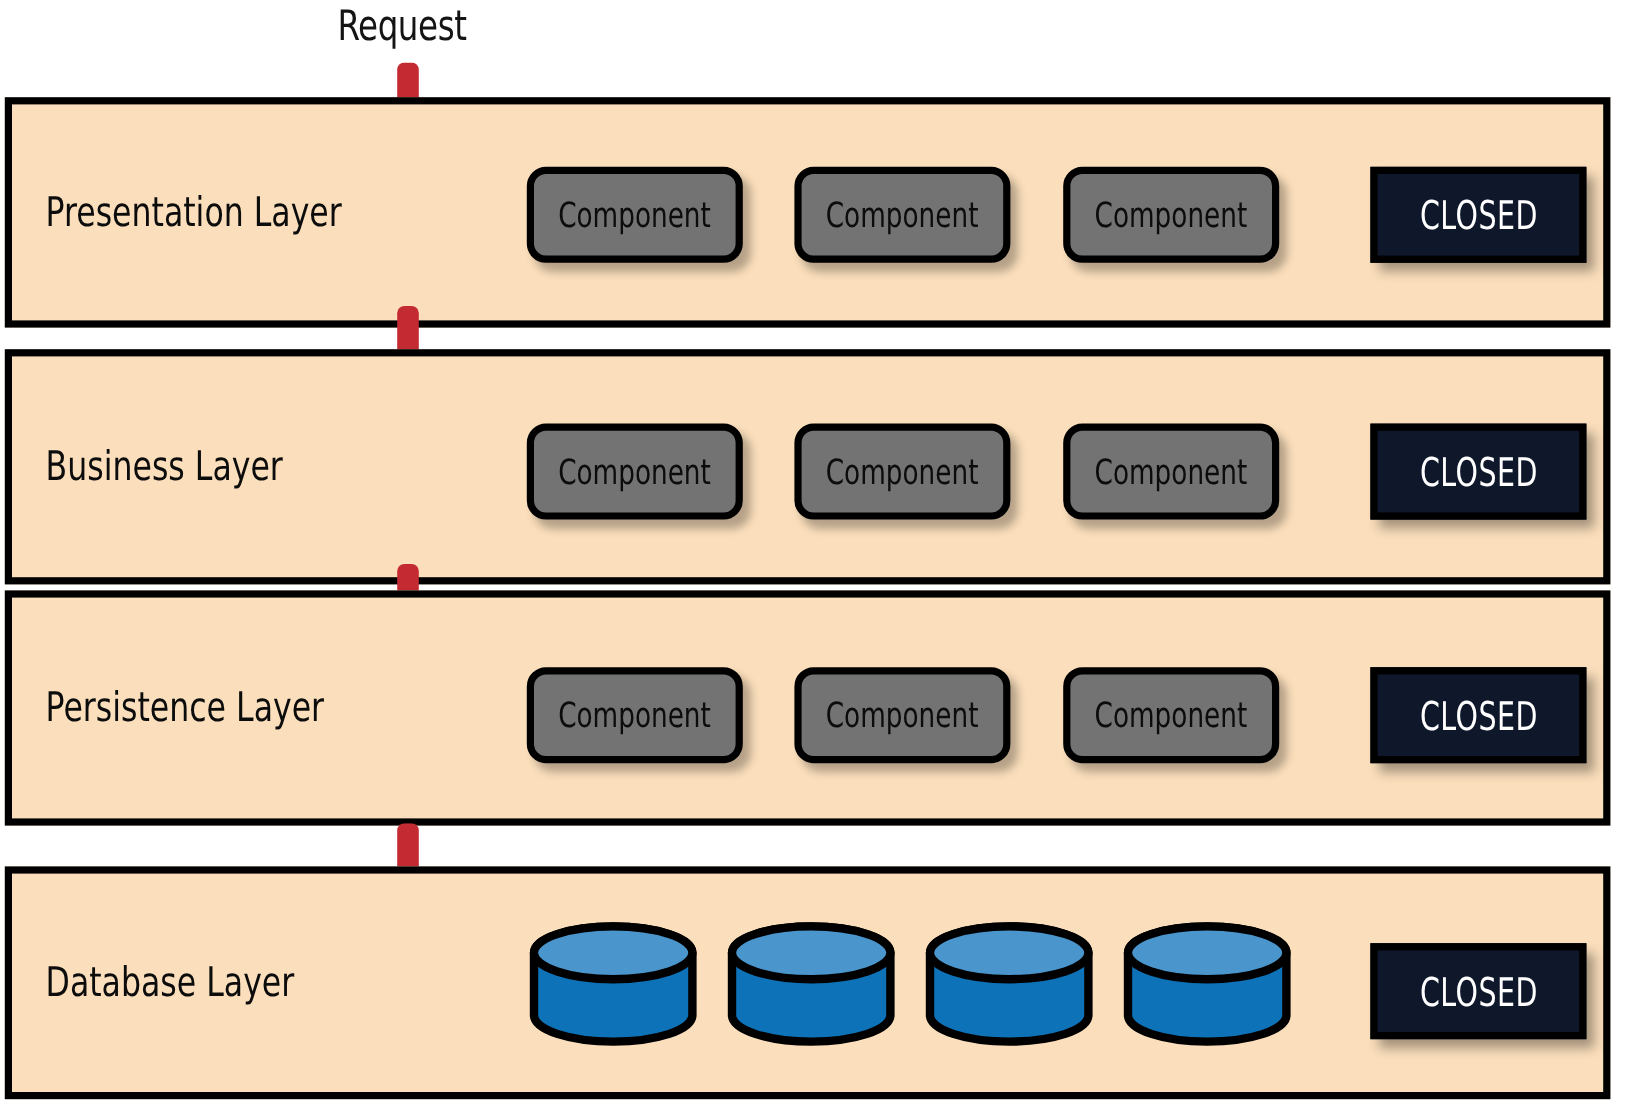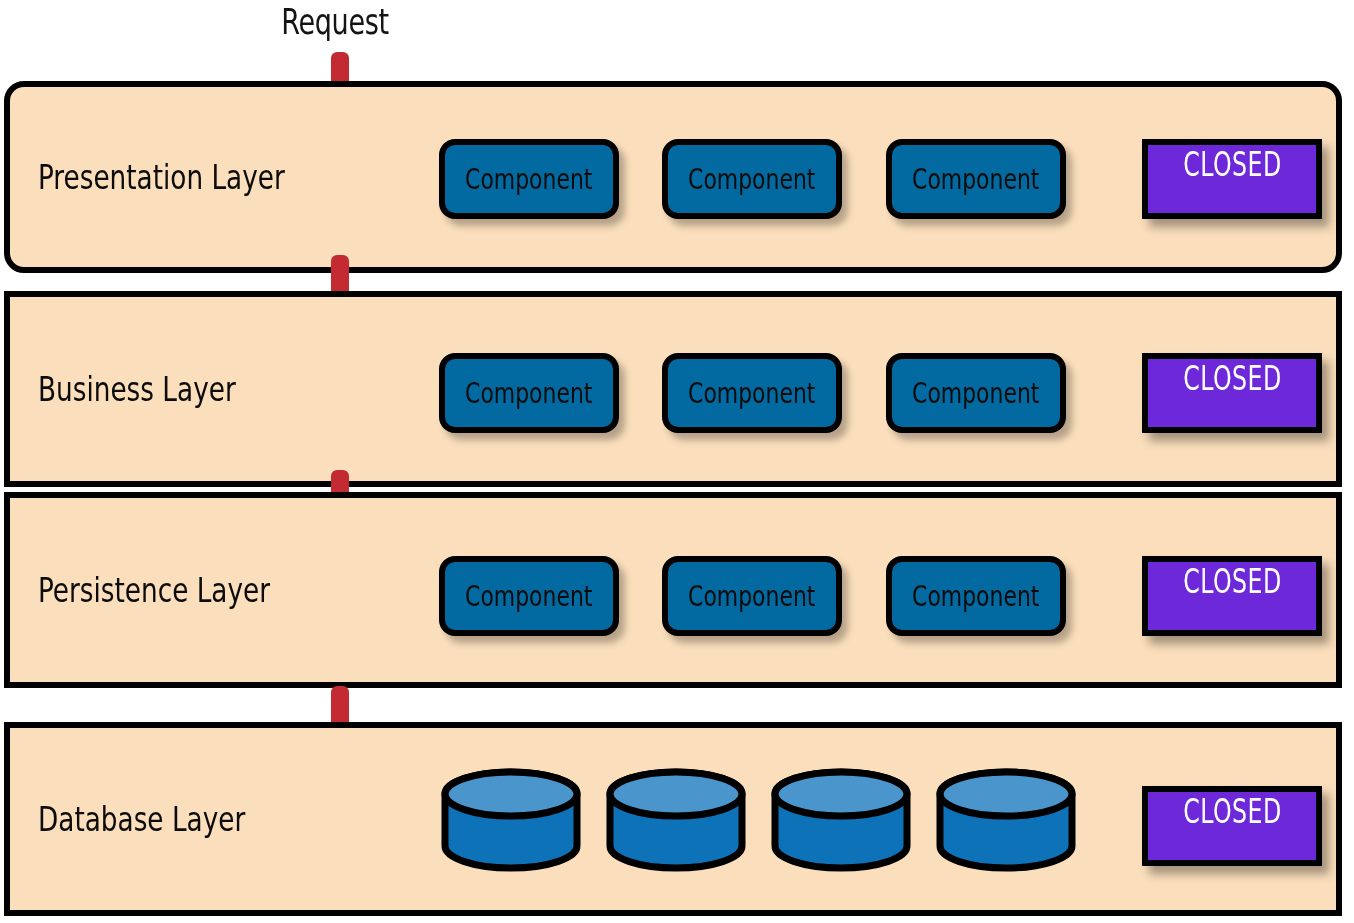--- a/index.html
+++ b/index.html
@@ -57,21 +57,21 @@
     font-stretch: condensed;
     color: #0c0c0c;
     white-space: nowrap;
   }
 
   
   .component {
     position: absolute;
     width: 180px;
     height: 80px;
-    background: #0369a1;
+    background: #737373;
     border: 6px solid #000000;
     border-radius: 16px;
     box-sizing: border-box;
     display: flex;
     align-items: center;
     justify-content: center;
     box-shadow: 6px 7px 7px rgba(0,0,0,0.28);
   }
   .component span {
     font-family: "DejaVu Sans Condensed", "Liberation Sans Narrow", "Liberation Sans", sans-serif;
@@ -80,25 +80,25 @@
     color: #0c0c0c;
     transform: scaleX(0.84);
     white-space: nowrap;
   }
 
   
   .closed-box {
     position: absolute;
     width: 180px;
     height: 80px;
-    background: #6d28d9;
+    background: #0f172a;
     border: 6px solid #000000;
     box-sizing: border-box;
     display: flex;
-    align-items: flex-start;
+    align-items: center;
     justify-content: center;
     box-shadow: 7px 8px 9px rgba(0,0,0,0.35);
   }
   .closed-box span {
     font-family: "DejaVu Sans Condensed", "Liberation Sans Narrow", "Liberation Sans", sans-serif;
     font-size: 33px;
     font-stretch: condensed;
     color: #ffffff;
     letter-spacing: 0.5px;
     transform: scaleX(0.8);
@@ -131,21 +131,21 @@
 
   <div class="request-label">Request</div>
 
   <div class="arrow" style="top:52px; height:140px;">
     <svg width="60" height="140" viewBox="0 0 60 140">
       <rect x="21" y="0" width="18" height="85" rx="6" fill="#C32A32"></rect>
       <polygon points="4,80 56,80 30,138" fill="#C32A32"></polygon>
     </svg>
   </div>
 
-  <div class="layer" id="layer-0" style="top:81px; height:192px;border-radius:20px;">
+  <div class="layer" id="layer-0" style="top:81px; height:192px;">
     <div class="layer-label">Presentation Layer</div>
 
     <div class="component" style="left:429px; top:52px;">
       <span>Component</span>
     </div>
     <div class="component" style="left:652px; top:52px;">
       <span>Component</span>
     </div>
     <div class="component" style="left:876px; top:52px;">
       <span>Component</span>

